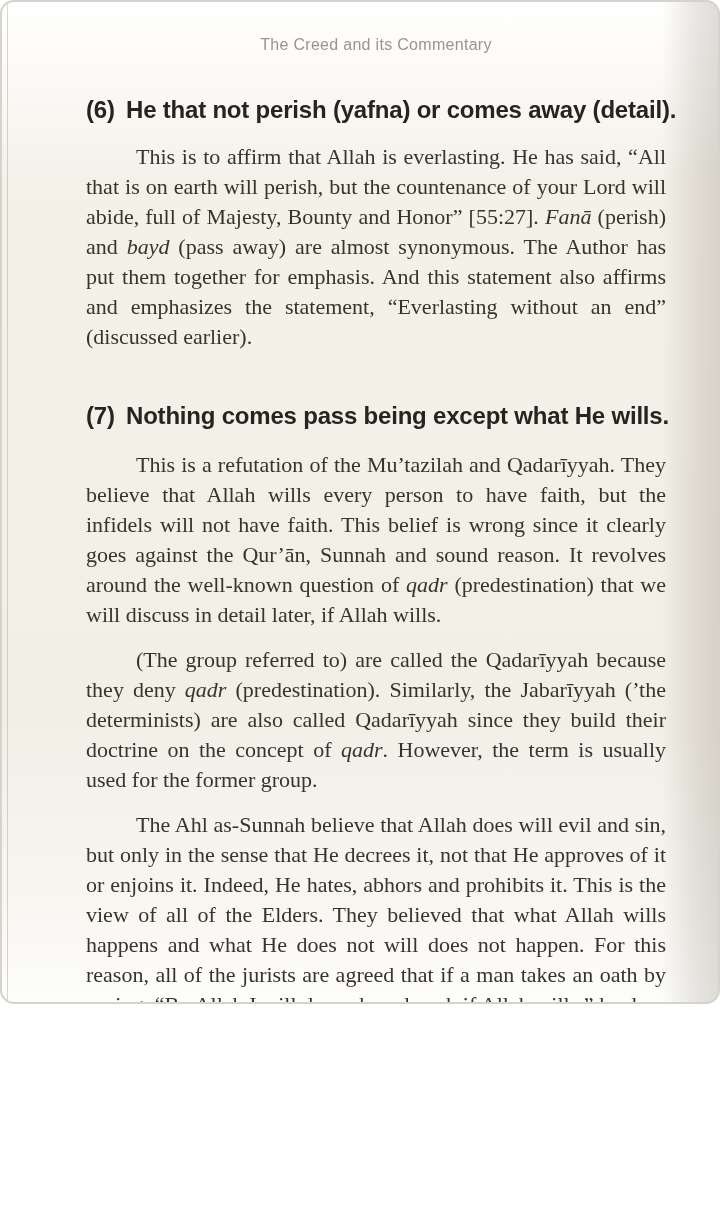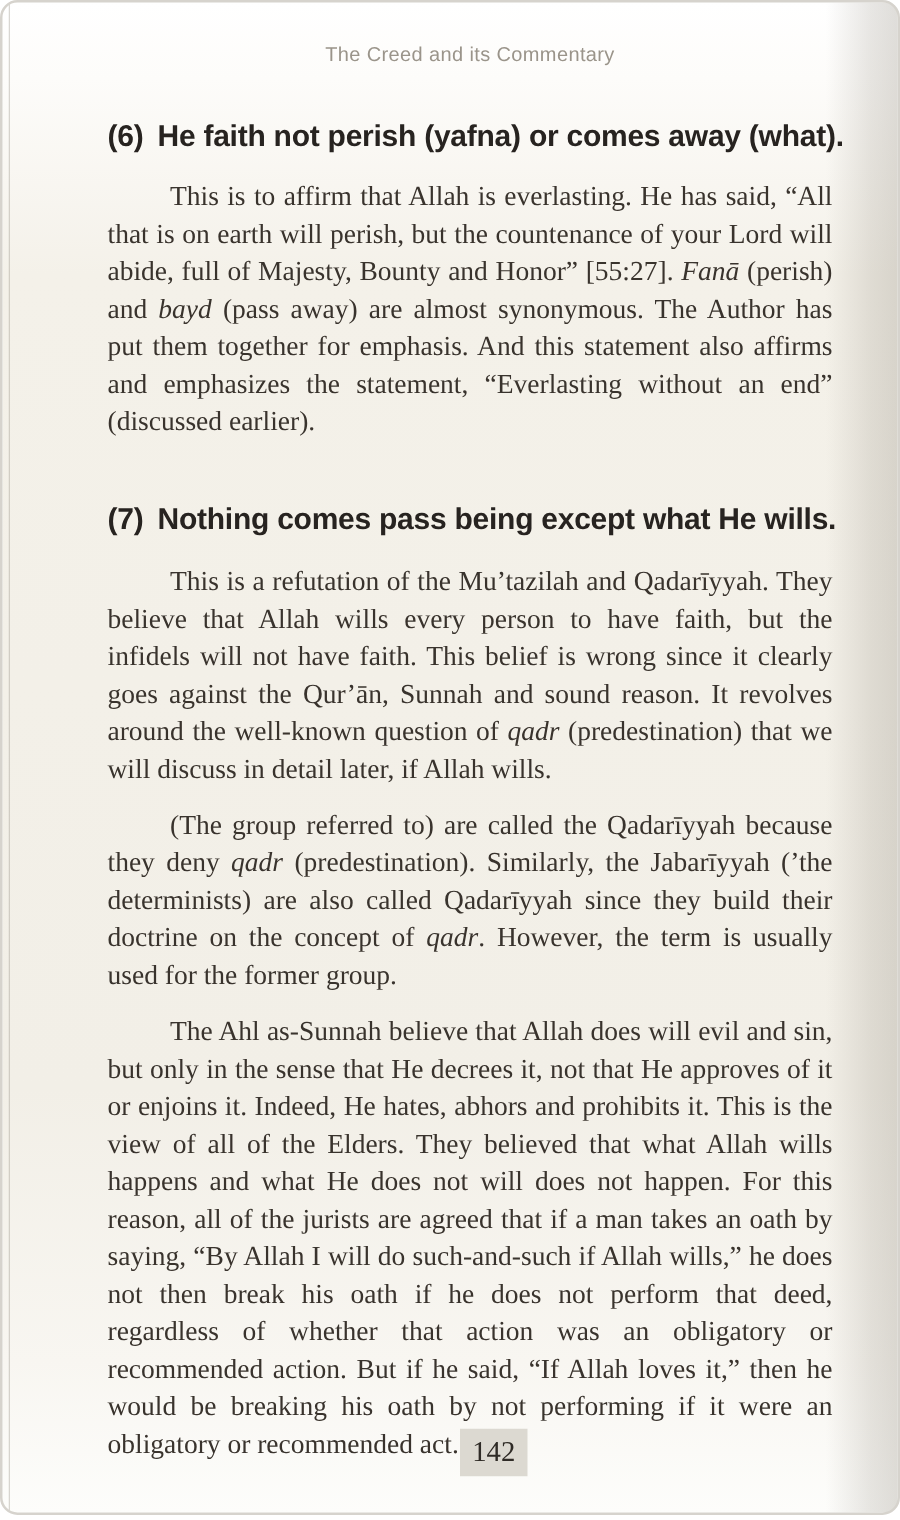--- a/index.html
+++ b/index.html
@@ -2,21 +2,21 @@
 <html><head>
 <meta charset="utf-8">
 <style>
   * { margin: 0; padding: 0; box-sizing: border-box; }
   html, body { width: 720px; height: 1216px; background: #ffffff; }
   body { font-family: "Liberation Serif", serif; }
 
   .book-page {
     position: relative;
     width: 720px;
-    height: 1212px;
+    height: 1004px;
     border-radius: 14px;
     border: 2px solid #d6d3cd;
     overflow: hidden;
     background:
       linear-gradient(to right,
         rgba(255,255,255,0) 0%,
         rgba(255,255,255,0) 92%,
         rgba(150,144,133,0.22) 97%,
         rgba(150,144,133,0.30) 100%),
       linear-gradient(to bottom,
@@ -96,21 +96,21 @@
 <div class="book-page">
   <div class="scan-left-edge"></div>
 
   <div class="content">
 
     <div class="running-header">The Creed and its Commentary</div>
 
     <h2 class="section-heading heading-6">
       <span class="num">(6)</span>
       <span class="ttl">
-        <span>He faith not perish </span><span class="it">(yafna)</span><span> or comes away </span><span class="it">(what</span><span>).</span>
+        <span>He that not perish </span><span class="it">(yafna)</span><span> or comes away </span><span class="it">(detail</span><span>).</span>
       </span>
     </h2>
 
     <p class="body-par"><span>This is to affirm that Allah is everlasting. He has said, “All that is on earth will perish, but the countenance of your Lord will abide, full of Majesty, Bounty and Honor” [55:27]. </span><span class="it">Fanā</span><span> (perish) and </span><span class="it">bayd</span><span> (pass away) are almost synonymous. The Author has put them together for emphasis. And this statement also affirms and emphasizes the statement, “Everlasting without an end” (discussed earlier).</span></p>
 
     <h2 class="section-heading heading-7">
       <span class="num">(7)</span>
       <span class="ttl">
         <span>Nothing comes pass being except what He wills.</span>
       </span>

